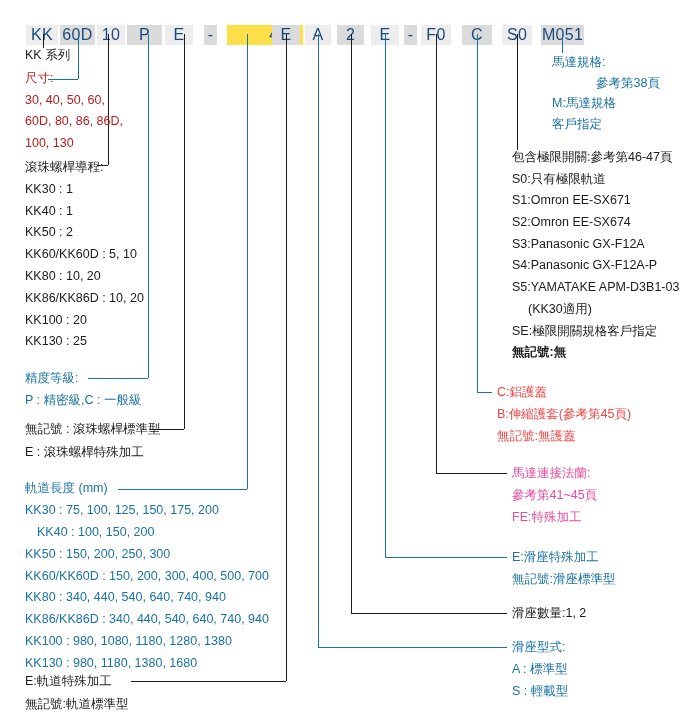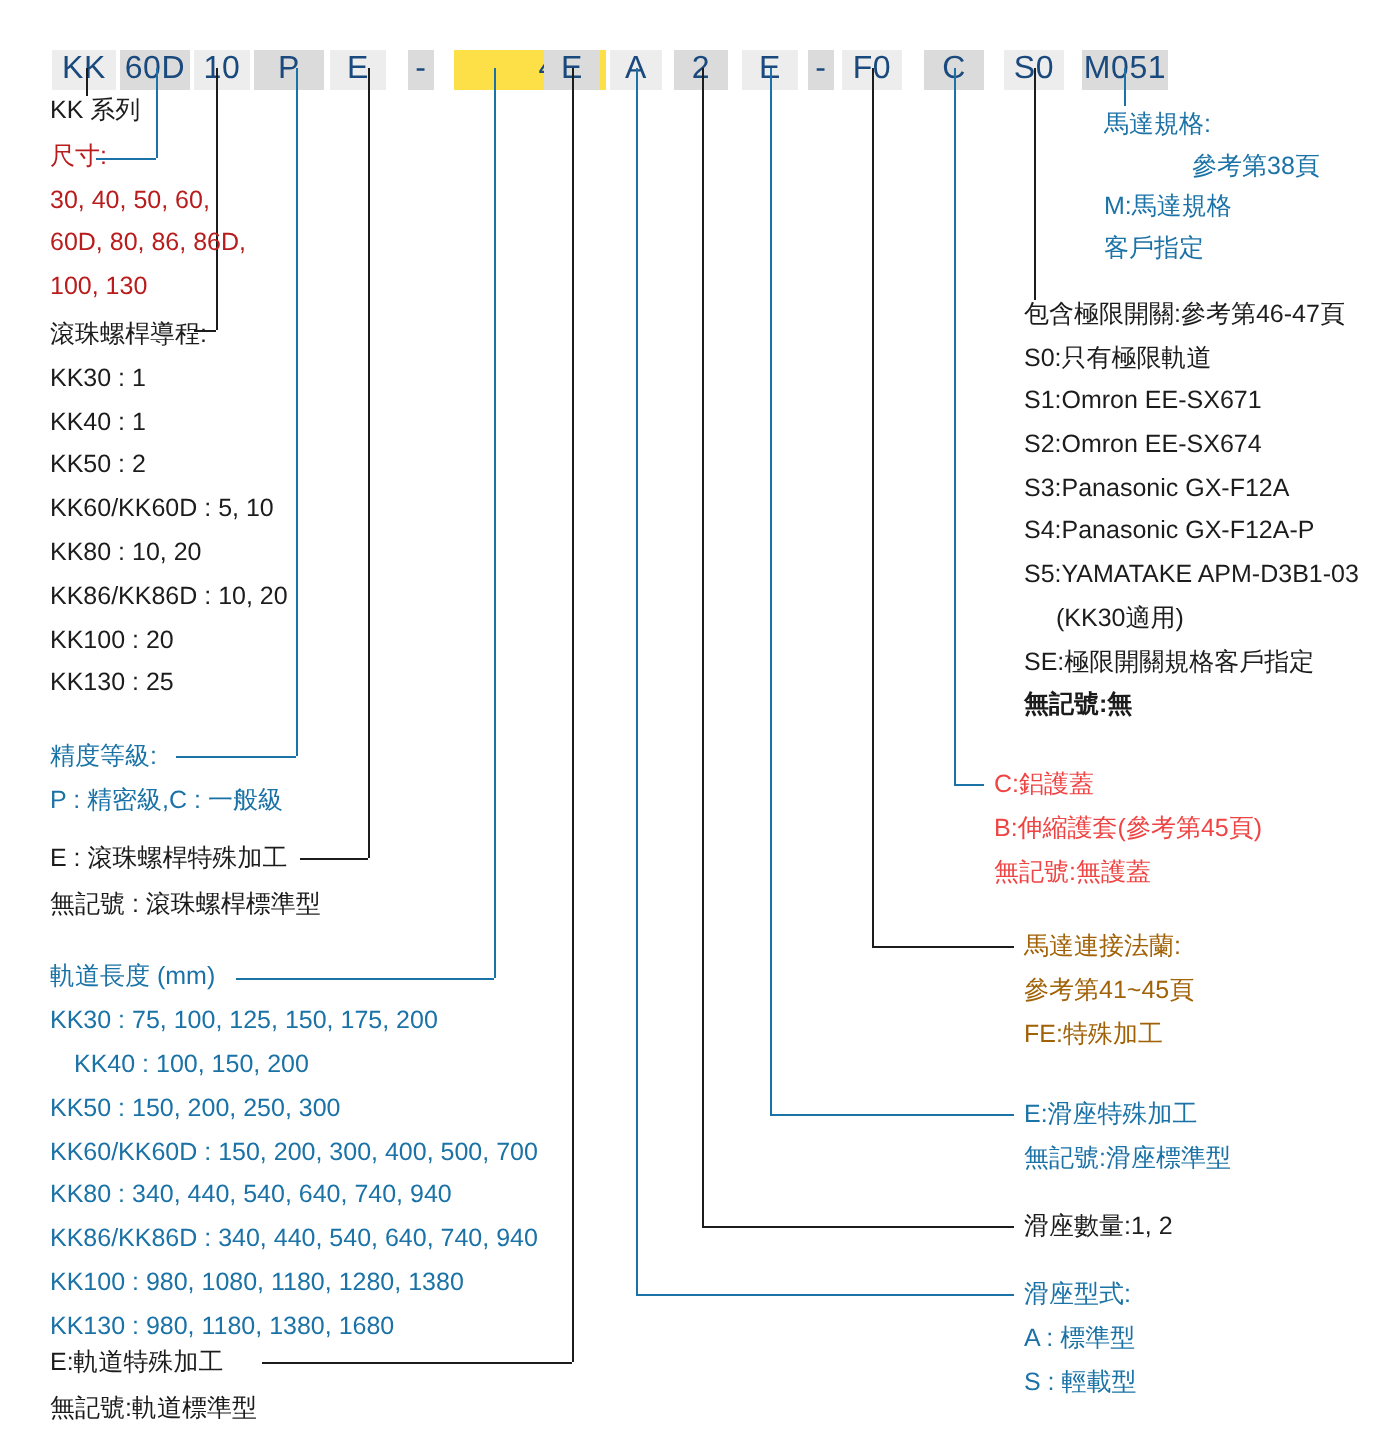--- a/index.html
+++ b/index.html
@@ -85,22 +85,22 @@
         <div class="row" style="height: 21.8px; line-height: 21.8px;">KK80 : 10, 20</div>
         <div class="row" style="height: 21.8px; line-height: 21.8px;">KK86/KK86D : 10, 20</div>
         <div class="row" style="height: 21.8px; line-height: 21.8px;">KK100 : 20</div>
         <div class="row" style="height: 21.8px; line-height: 21.8px;">KK130 : 25</div>
       </div>
       <div class="section" style="left: 25px; top: 367px; color: rgb(26, 114, 166);">
         <div class="row" style="height: 22px; line-height: 22px;">精度等級:</div>
         <div class="row" style="height: 22px; line-height: 22px;">P : 精密級,C : 一般級</div>
       </div>
       <div class="section" style="left: 25px; top: 418px; color: rgb(28, 28, 28);">
+        <div class="row" style="height: 22.5px; line-height: 22.5px;">無記號 : 滾珠螺桿標準型</div>
         <div class="row" style="height: 22.5px; line-height: 22.5px;">E : 滾珠螺桿特殊加工</div>
-        <div class="row" style="height: 22.5px; line-height: 22.5px;">無記號 : 滾珠螺桿標準型</div>
       </div>
       <div class="section" style="left: 25px; top: 478px; color: rgb(26, 114, 166);">
         <div class="row" style="height: 21.9px; line-height: 21.9px;">軌道長度 (mm)</div>
         <div class="row" style="height: 21.9px; line-height: 21.9px;">KK30 : 75, 100, 125, 150, 175, 200</div>
         <div class="row" style="height: 21.9px; line-height: 21.9px; margin-left: 12px;">KK40 : 100, 150, 200</div>
         <div class="row" style="height: 21.9px; line-height: 21.9px;">KK50 : 150, 200, 250, 300</div>
         <div class="row" style="height: 21.9px; line-height: 21.9px;">KK60/KK60D : 150, 200, 300, 400, 500, 700</div>
         <div class="row" style="height: 21.9px; line-height: 21.9px;">KK80 : 340, 440, 540, 640, 740, 940</div>
         <div class="row" style="height: 21.9px; line-height: 21.9px;">KK86/KK86D : 340, 440, 540, 640, 740, 940</div>
         <div class="row" style="height: 21.9px; line-height: 21.9px;">KK100 : 980, 1080, 1180, 1280, 1380</div>
@@ -126,21 +126,21 @@
         <div class="row" style="height: 21.7px; line-height: 21.7px;">S5:YAMATAKE APM-D3B1-03</div>
         <div class="row" style="height: 21.7px; line-height: 21.7px; padding-left: 16px;">(KK30適用)</div>
         <div class="row" style="height: 21.7px; line-height: 21.7px;">SE:極限開關規格客戶指定</div>
         <div class="row" style="height: 21.7px; line-height: 21.7px; font-weight: bold;">無記號:無</div>
       </div>
       <div class="section" style="left: 497px; top: 381px; color: #ef4444;">
         <div class="row" style="height: 22px; line-height: 22px;">C:鋁護蓋</div>
         <div class="row" style="height: 22px; line-height: 22px;">B:伸縮護套(參考第45頁)</div>
         <div class="row" style="height: 22px; line-height: 22px;">無記號:無護蓋</div>
       </div>
-      <div class="section" style="left: 512px; top: 462px; color: #a16207;">
+      <div class="section" style="left: 512px; top: 462px; color: #ec4899;">
         <div class="row" style="height: 22px; line-height: 22px;">馬達連接法蘭:</div>
         <div class="row" style="height: 22px; line-height: 22px;">參考第41~45頁</div>
         <div class="row" style="height: 22px; line-height: 22px;">FE:特殊加工</div>
       </div>
       <div class="section" style="left: 512px; top: 546px; color: rgb(26, 114, 166);">
         <div class="row" style="height: 22px; line-height: 22px;">E:滑座特殊加工</div>
         <div class="row" style="height: 22px; line-height: 22px;">無記號:滑座標準型</div>
       </div>
       <div class="section" style="left: 512px; top: 602px; color: rgb(28, 28, 28);">
         <div class="row" style="height: 22px; line-height: 22px;">滑座數量:1, 2</div>

